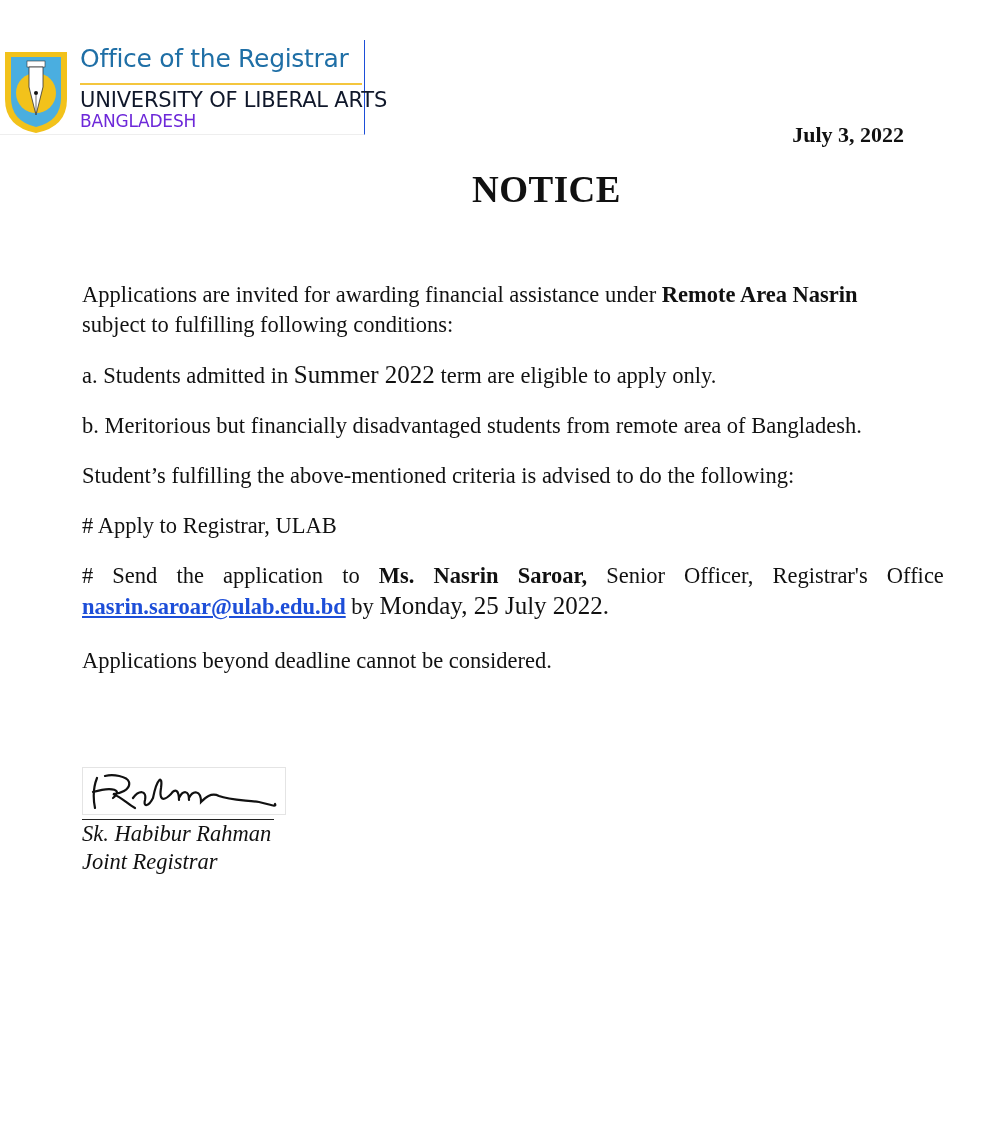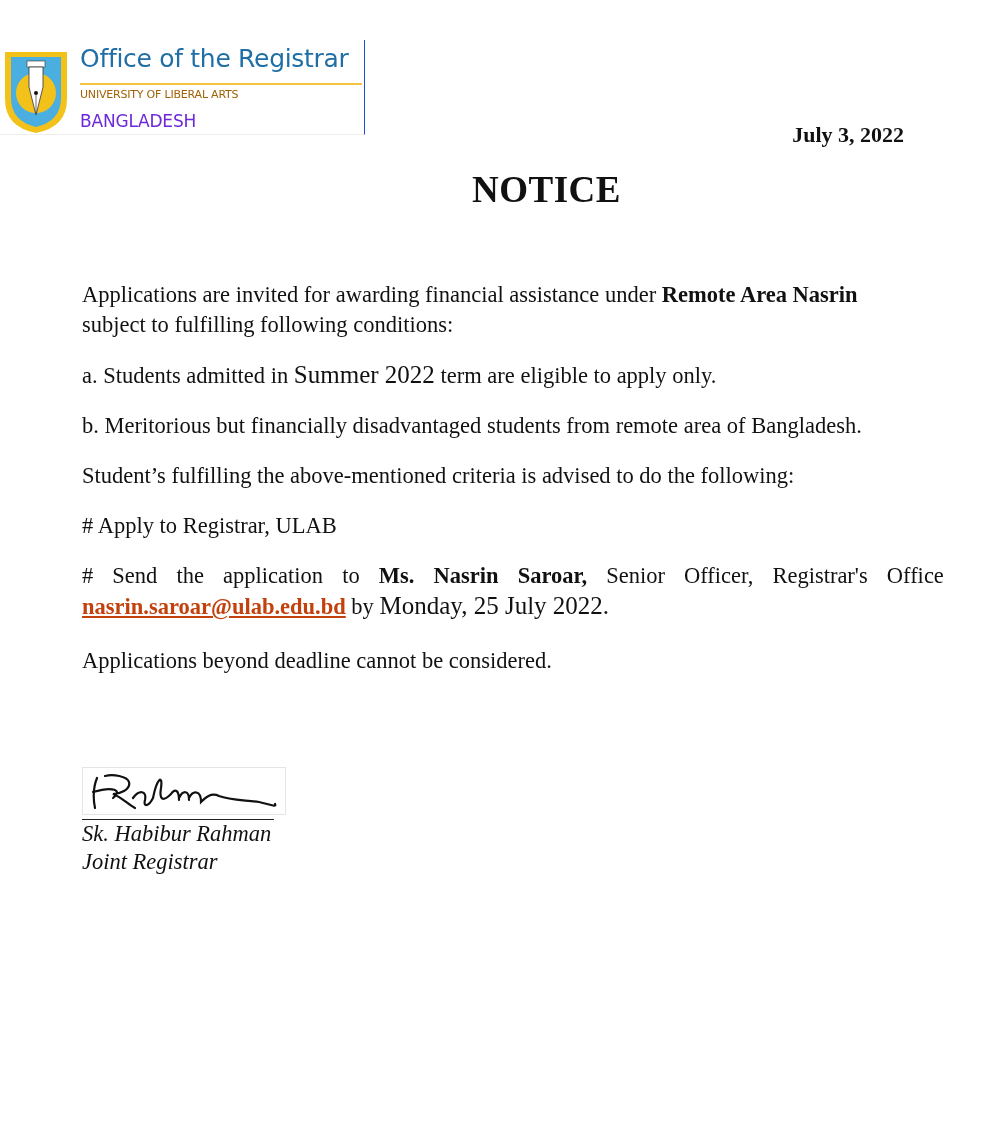--- a/index.html
+++ b/index.html
@@ -6,35 +6,35 @@
     body { width: 1000px; height: 1132px; position: relative; overflow: hidden;
            font-family: "Liberation Serif", "DejaVu Serif", serif; color: #111; }
 
     .letterhead { position: absolute; left: 0; top: 3px; width: 364px; height: 94px;
                   border-right: 1px solid #1d4ed8; border-bottom: 1px solid #eeeeee; margin-top: 37px; }
     .crest { position: absolute; left: 2px; top: 9px; width: 68px; height: 86px; }
     .lh-title { position: absolute; left: 80px; top: 4px; font-family: "DejaVu Sans", sans-serif;
                 font-size: 25px; color: #1f6fa6; letter-spacing: -0.3px; white-space: nowrap; }
     .lh-rule { position: absolute; left: 80px; top: 43px; width: 282px; height: 2px; background: #f4c63d; }
     .lh-uni { position: absolute; left: 80px; top: 48px; font-family: "DejaVu Sans", sans-serif;
-              font-size: 11px; color: #a16207; letter-spacing: -0.2px; white-space: nowrap; }
+              font-size: 21px; color: #0f172a; letter-spacing: -0.2px; white-space: nowrap; }
     .lh-country { position: absolute; left: 80px; top: 71px; font-family: "DejaVu Sans", sans-serif;
                   font-size: 17px; color: #6d28d9; letter-spacing: -0.2px; white-space: nowrap; }
 
     .date { position: absolute; right: 96px; top: 122px; font-weight: bold; font-size: 22px; }
     .title { position: absolute; left: 0; width: 1093px; top: 168px; text-align: center;
              font-weight: bold; font-size: 37px; letter-spacing: 0.5px; }
 
     .body { position: absolute; left: 82px; top: 280px; width: 862px; font-size: 22.5px; line-height: 30px; }
     .para { margin: 0; }
     .p-intro { margin-bottom: 20px; }
     .p-cond { margin-bottom: 20px; }
     .big { font-size: 25px; text-align: center; }
     .send-line { display: flex; justify-content: space-between; white-space: nowrap; }
-    a.email { color: #c2410c; font-weight: bold; text-decoration: underline; }
+    a.email { color: #1d4ed8; font-weight: bold; text-decoration: underline; }
 
     .signature-block { position: absolute; left: 82px; top: 767px; font-style: italic; }
     .sig-box { width: 202px; height: 46px; border: 1px solid #e4e4e4; position: relative; }
     .sig-line { width: 192px; height: 1px; background: #222; margin-top: 4px; }
     .signer { font-size: 22.5px; line-height: 28px; }
   </style>
 </head>
 <body>
 
 <div class="letterhead">

